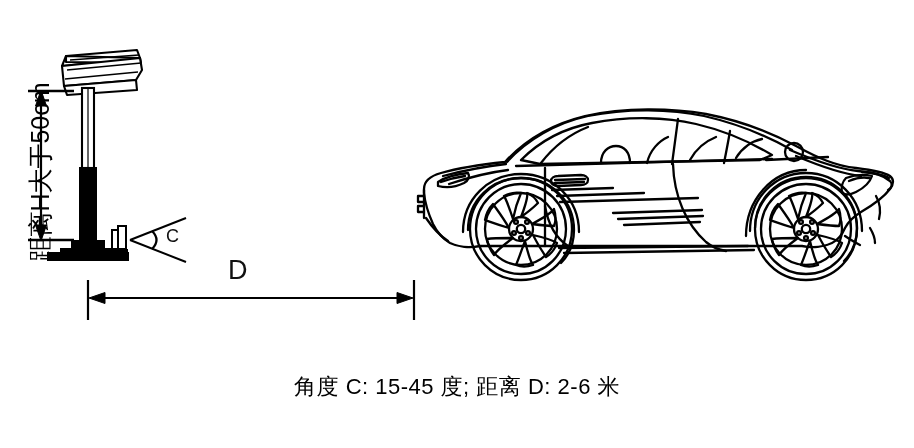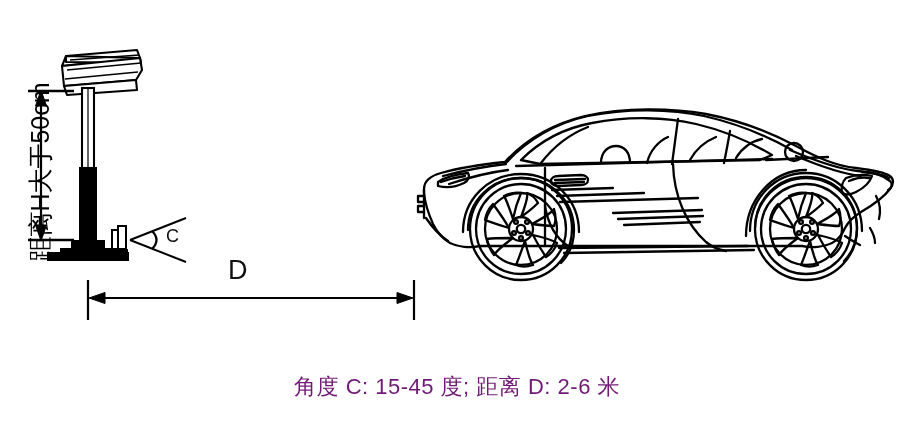--- a/index.html
+++ b/index.html
@@ -60,21 +60,21 @@
   }
   
   #caption {
     position: absolute;
     left: 0;
     top: 371px;
     width: 914px;
     text-align: center;
     font-size: 22px;
     line-height: 32px;
-    color: #701a75;
+    color: #000000;
     letter-spacing: 0.5px;
   }
 </style>
 </head>
 <body>
 
 <div id="page">
 
   <svg class="layer" viewBox="0 0 914 448">
 

